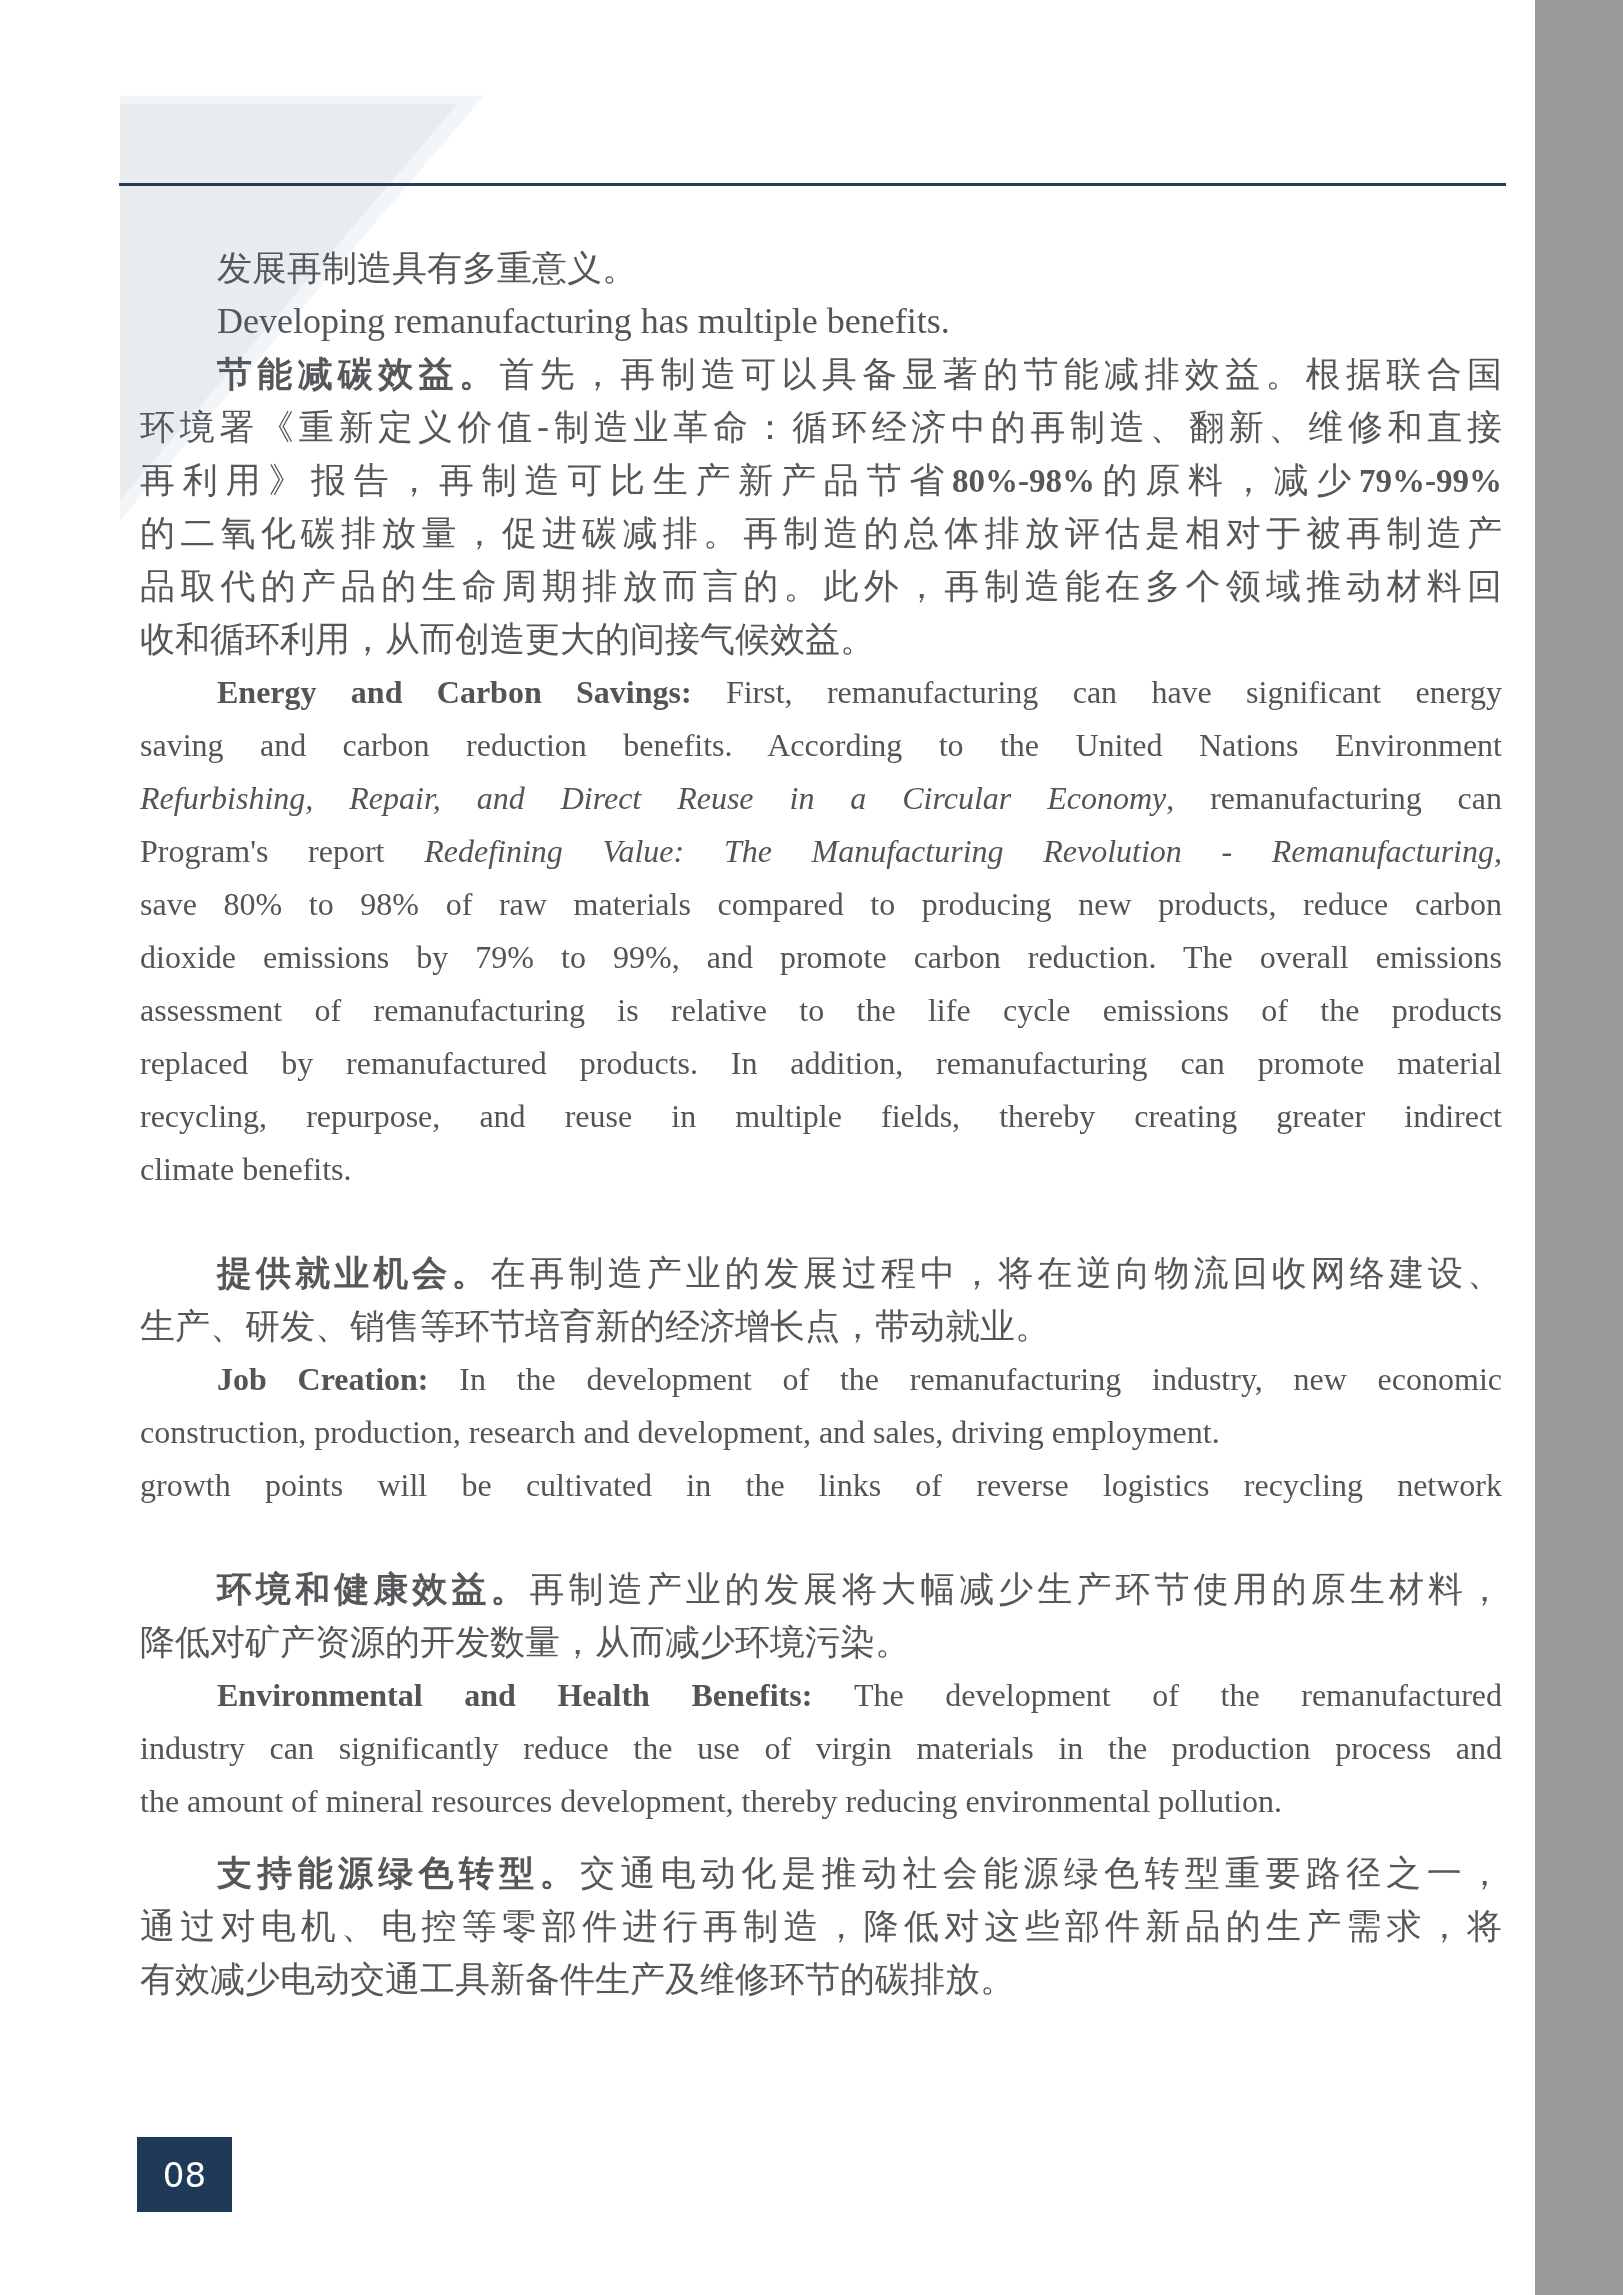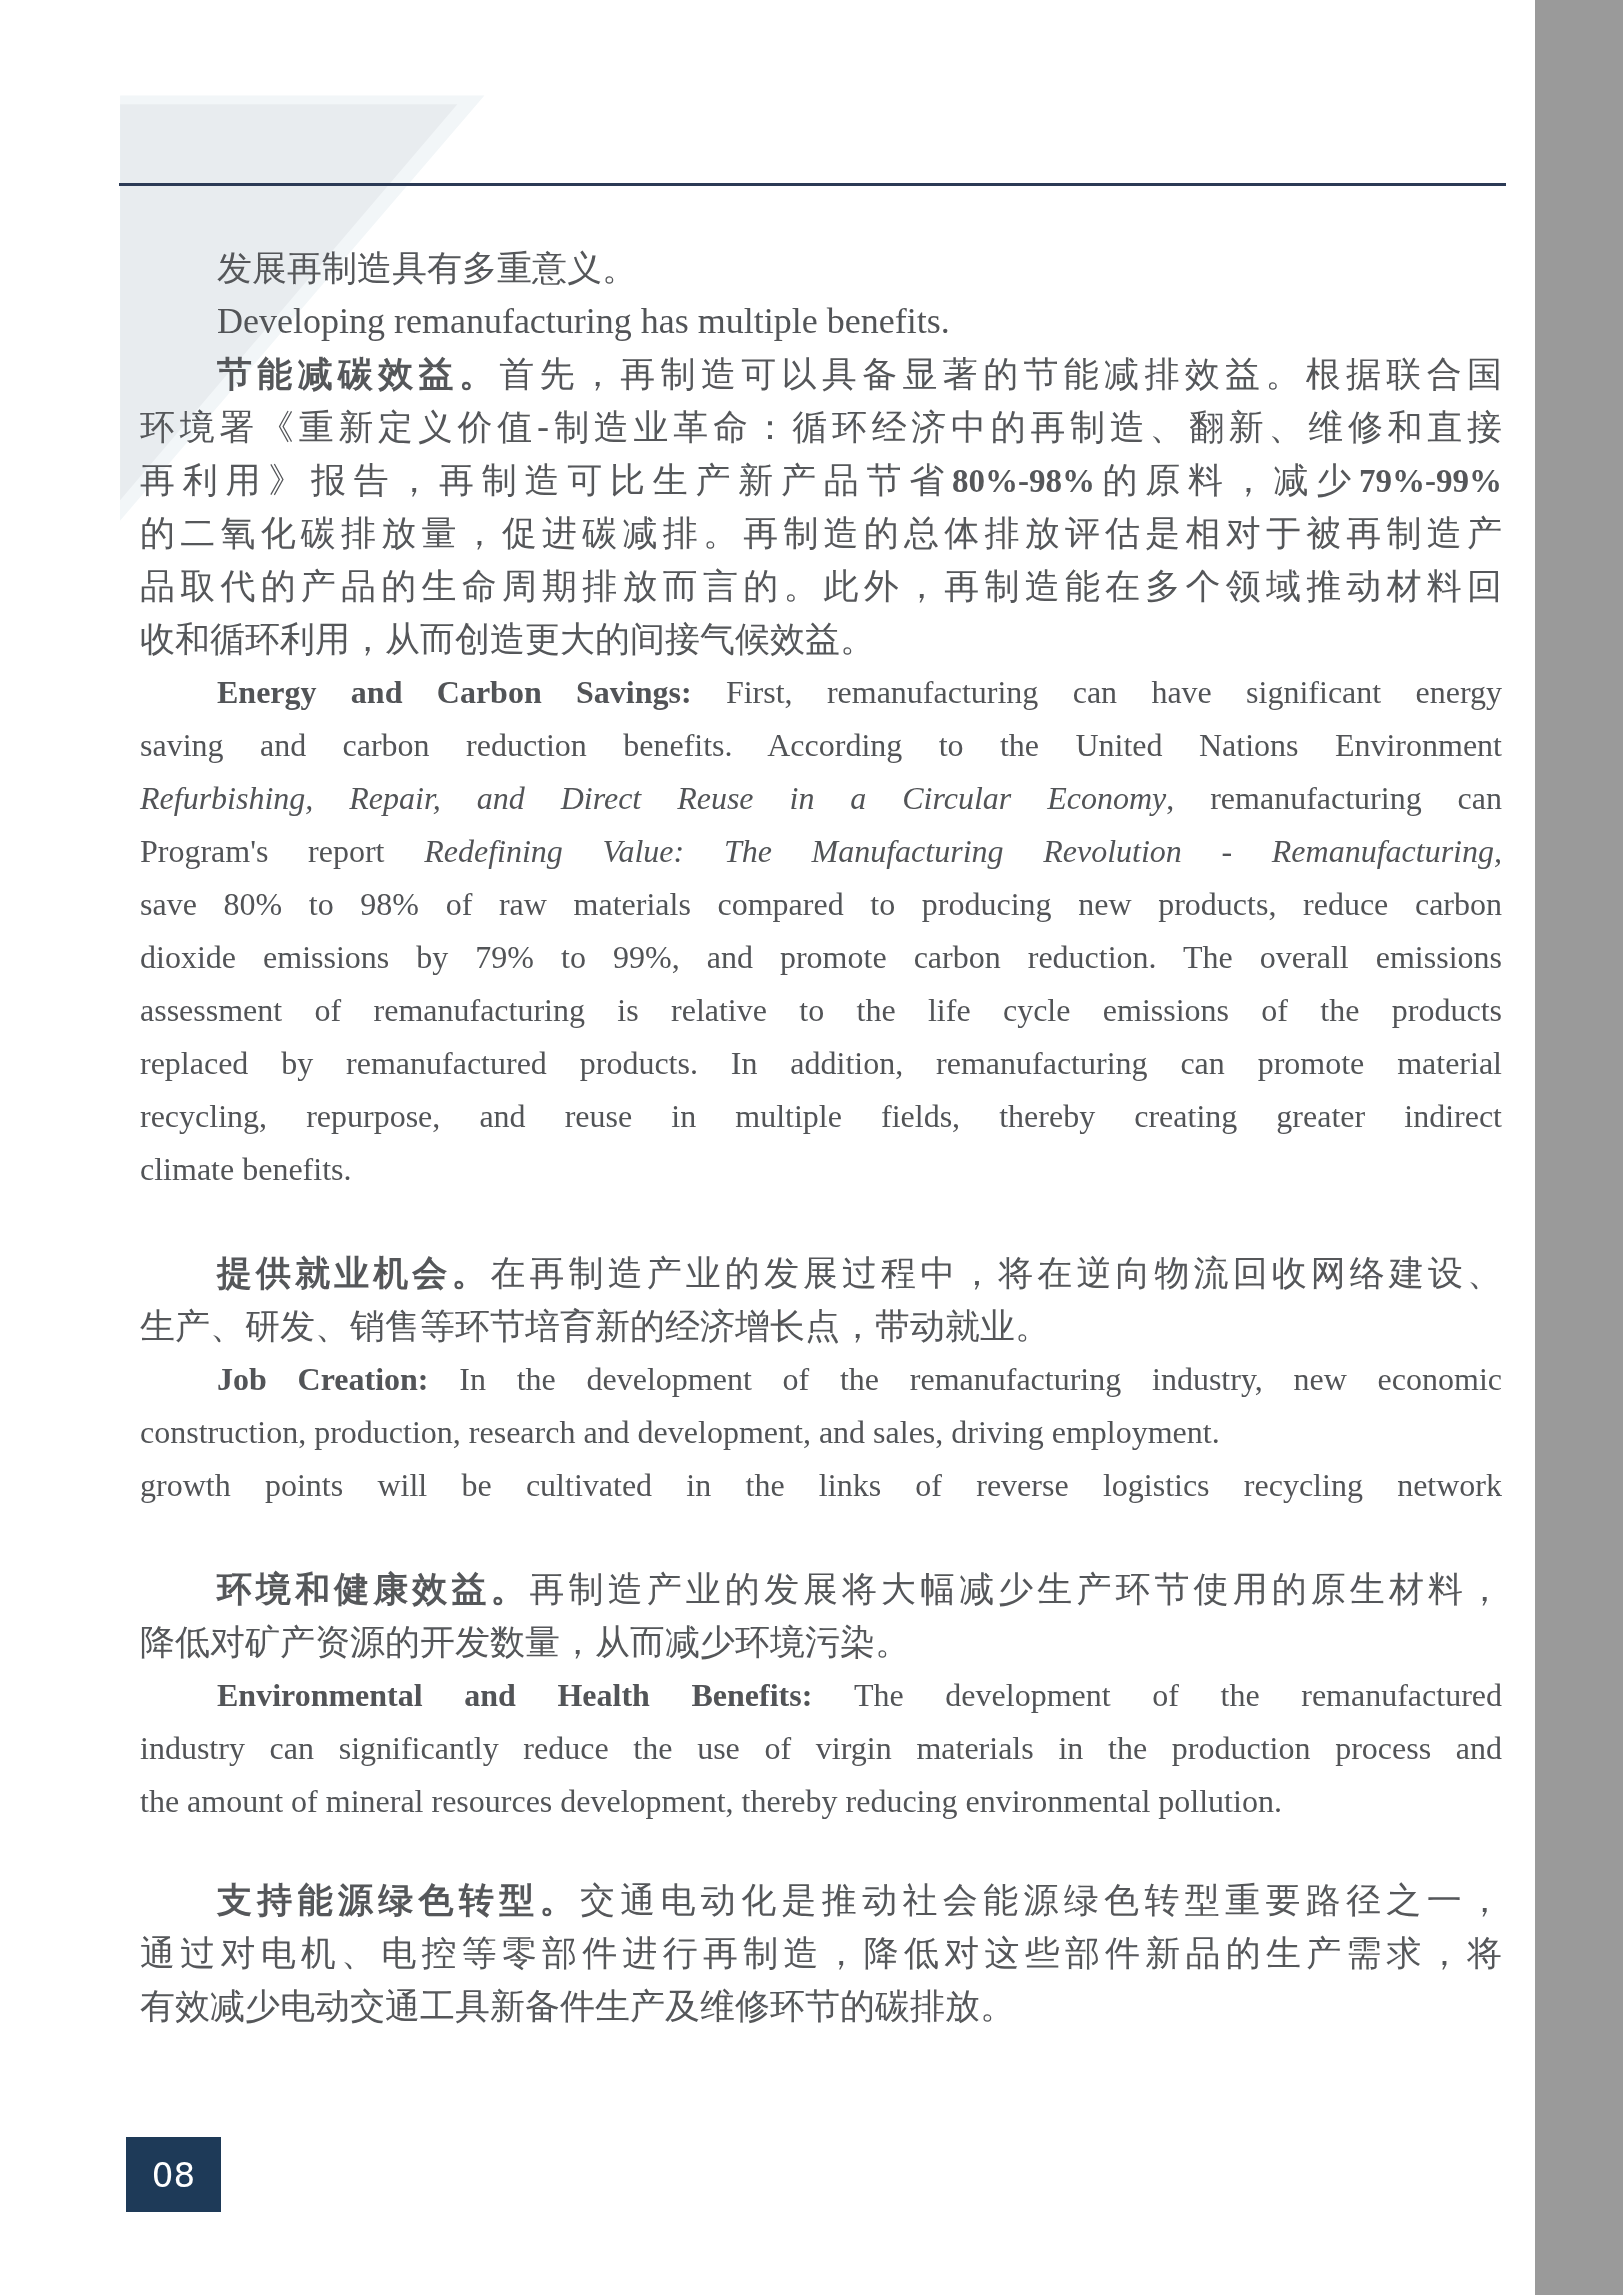--- a/index.html
+++ b/index.html
@@ -38,21 +38,21 @@
   }
   .flow{
     position:absolute;
     left:140px; top:242px;
     width:1362px;
     z-index:3;
     display:block;
   }
   .para{ margin:0; padding:0; }
   .gap-lg{ margin-top:51px; }
-  .gap-sm{ margin-top:46px; }
+  .gap-sm{ margin-top:19px; }
   .line{
     height:53px;
     line-height:53px;
     white-space:nowrap;
   }
   .line.j{
     white-space:normal;
     text-align:justify;
     text-align-last:justify;
   }
@@ -92,21 +92,21 @@
     color:var(--text-en);
   }
   .num{
     font-family:"Liberation Serif","DejaVu Serif", serif;
     font-size:33px;
     font-weight:700;
     color:var(--text-cn);
   }
   .badge{
     position:absolute;
-    left:126px; top:2137px;
+    left:137px; top:2137px;
     width:95px; height:75px;
     background:var(--badge-bg);
     color:var(--badge-fg);
     display:flex;
     align-items:center;
     justify-content:center;
     font-family:"DejaVu Sans", sans-serif;
     font-size:34px;
     z-index:3;
   }

